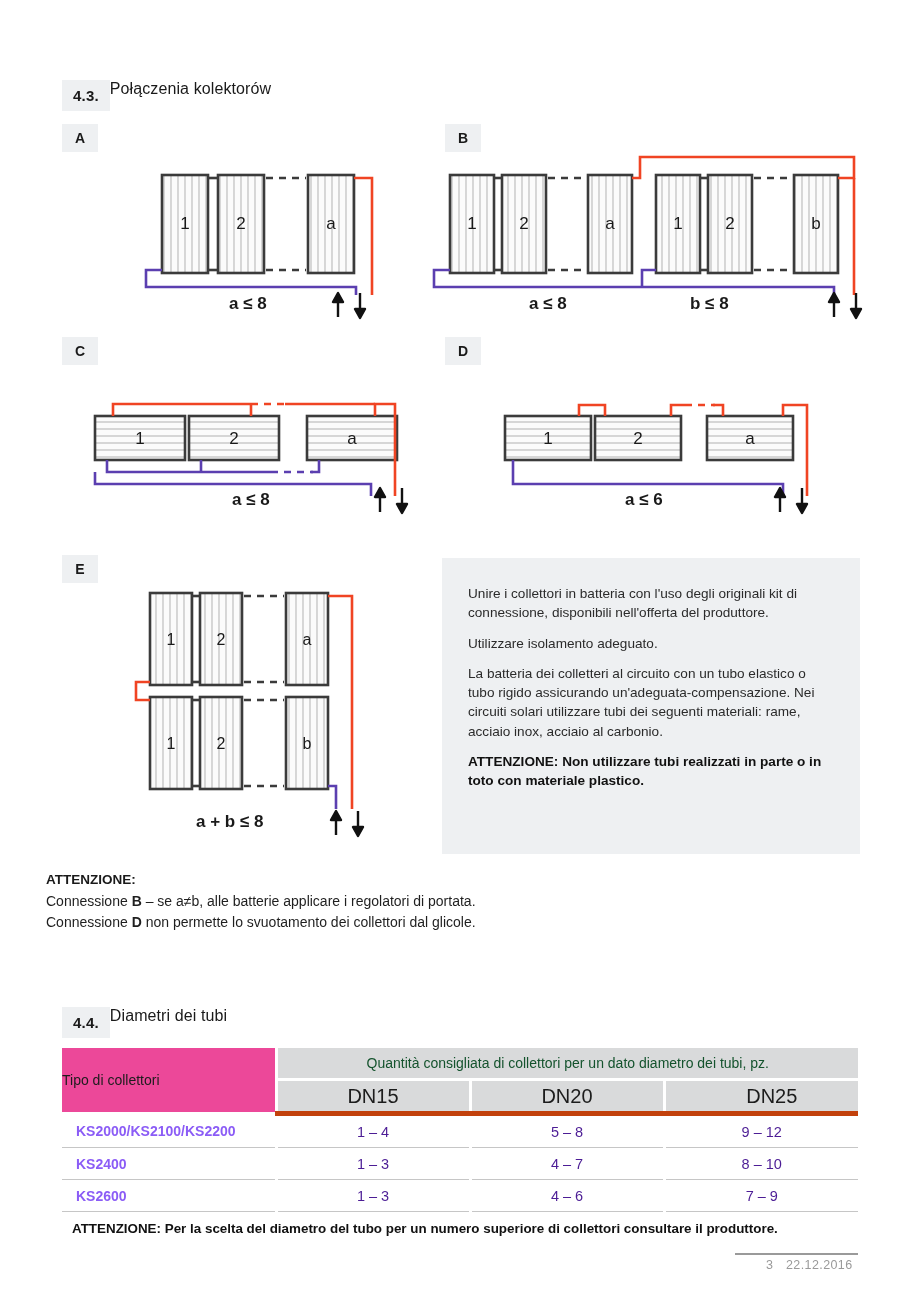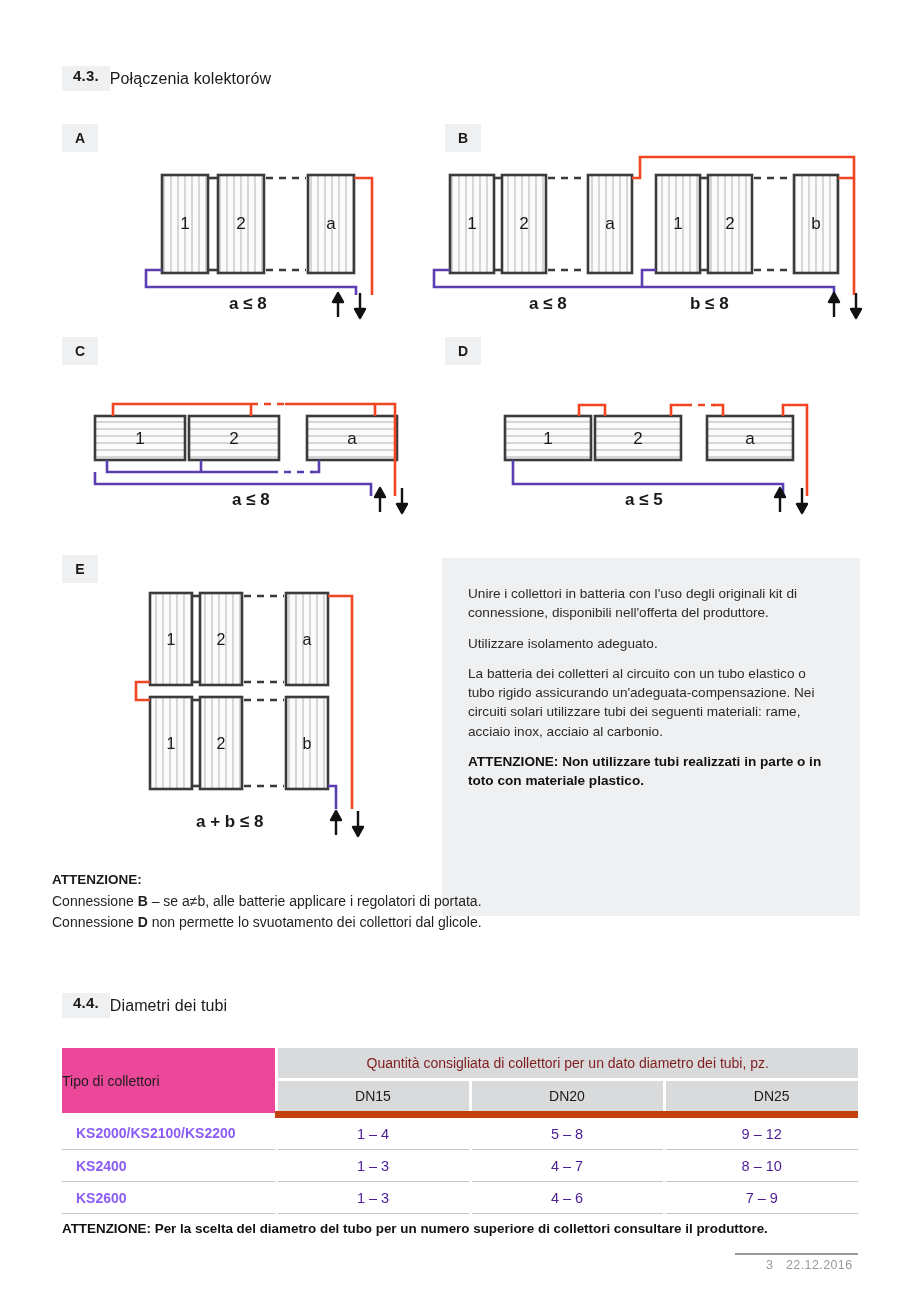--- a/index.html
+++ b/index.html
@@ -19,22 +19,23 @@
   
   .section-head {
     position: absolute;
     display: flex;
     align-items: center;
   }
   .section-num {
     background: #eef0f2;
     font-weight: bold;
     font-size: 15px;
-    padding: 1px 11px 7px 11px;
+    padding: 7px 11px 7px 11px;
     letter-spacing: .2px;
+    margin-top: 14px;
   }
   .section-title {
     font-size: 16px;
     letter-spacing: .1px;
   }
 
   
   .chip {
     position: absolute;
     background: #eef0f2;
@@ -101,45 +102,45 @@
     table-layout: fixed;
   }
   .tbl th, .tbl td {
     padding: 0;
     margin: 0;
   }
   .th-cell {
     background: #d9dadb;
     text-align: center;
     font-weight: normal;
-    font-size: 14px;
+    font-size: 20px;
     color: #1c1c1c;
     height: 30px;
     vertical-align: middle;
     border-right: 3px solid #ffffff;
-    border-bottom: 7px solid #c2410c;
+    border-bottom: 5px solid #c2410c;
   }
   .th-cell.last { border-right: none; padding-left: 20px; }
   .th-left {
     background: #ec4899;
     text-align: left;
     font-weight: normal;
     font-size: 14px;
     color: #1c1c1c;
     padding-left: 14px;
     vertical-align: middle;
     border-right: 3px solid #ffffff;
     border-bottom: 3px solid #ffffff;
   }
   .th-span {
     background: #d9dadb;
     text-align: center;
     font-weight: normal;
     font-size: 14px;
-    color: #7f1d1d;
+    color: #14532d;
     height: 30px;
     vertical-align: middle;
     border-bottom: 3px solid #ffffff;
   }
   .tbl td.rowname {
     font-weight: bold;
     font-size: 14px;
     padding-left: 14px;
     height: 31px;
     vertical-align: middle;
@@ -343,21 +344,21 @@
 
     <path d="M18 60 L18 84 L288 84 L288 96" fill="none" stroke="#5b3fb0" stroke-width="2.6"></path>
   </svg>
 </div>
 <div class="diagram" style="left:772px; top:485px;">
   <svg width="46" height="30" viewBox="0 0 46 30">
     <path d="M8 27 L8 8 M8 3 L3 12 L13 12 Z" fill="#111" stroke="#111" stroke-width="2.4" stroke-linejoin="round"></path>
     <path d="M30 3 L30 22 M30 28 L25 19 L35 19 Z" fill="#111" stroke="#111" stroke-width="2.4" stroke-linejoin="round"></path>
   </svg>
 </div>
-<div class="caption" style="left:625px; top:490px;">a ≤ 5</div>
+<div class="caption" style="left:625px; top:490px;">a ≤ 6</div>
 
 <div class="chip" style="left:62px; top:555px;">E</div>
 <div class="diagram" style="left:120px; top:585px;">
   <svg width="310" height="240" viewBox="0 0 310 240">
 
     <g>
       <rect x="30" y="8" width="42" height="92" fill="url(#vstripe)" stroke="#3b3b3b" stroke-width="2.6"></rect>
       <rect x="80" y="8" width="42" height="92" fill="url(#vstripe)" stroke="#3b3b3b" stroke-width="2.6"></rect>
       <rect x="166" y="8" width="42" height="92" fill="url(#vstripe)" stroke="#3b3b3b" stroke-width="2.6"></rect>
       <text x="51" y="60" font-family="Liberation Sans, sans-serif" font-size="16" text-anchor="middle" fill="#1a1a1a">1</text>
@@ -393,28 +394,28 @@
   </svg>
 </div>
 <div class="diagram" style="left:328px; top:808px;">
   <svg width="46" height="30" viewBox="0 0 46 30">
     <path d="M8 27 L8 8 M8 3 L3 12 L13 12 Z" fill="#111" stroke="#111" stroke-width="2.4" stroke-linejoin="round"></path>
     <path d="M30 3 L30 22 M30 28 L25 19 L35 19 Z" fill="#111" stroke="#111" stroke-width="2.4" stroke-linejoin="round"></path>
   </svg>
 </div>
 <div class="caption" style="left:196px; top:812px;">a + b ≤ 8</div>
 
-<div class="info-panel" style="left:442px; top:558px; width:418px; height:358px;">
+<div class="info-panel" style="left:442px; top:558px; width:418px; height:296px;">
   <p>Unire  i collettori in batteria con l'uso degli originali kit di connessione, disponibili nell'offerta del produttore.</p>
   <p>Utilizzare isolamento adeguato.</p>
   <p>La batteria dei colletteri al circuito con un tubo elastico o tubo rigido assicurando  un'adeguata-compensazione. Nei circuiti solari utilizzare tubi dei seguenti materiali: rame, acciaio inox, acciaio al carbonio.</p>
   <p class="warn">ATTENZIONE: Non utilizzare tubi realizzati in parte o in toto con materiale plastico.</p>
 </div>
 
-<div class="attn-block" style="left:52px; top:872px;">
+<div class="attn-block" style="left:46px; top:872px;">
   <div class="ttl">ATTENZIONE:</div>
   <div class="ln">
     <span>Connessione </span><b>B</b><span> – se a≠b, alle batterie applicare i regolatori di portata.</span>
   </div>
   <div class="ln">
     <span>Connessione </span><b>D</b><span> non permette lo svuotamento dei collettori dal glicole.</span>
   </div>
 </div>
 
 <div class="section-head" style="left:62px; top:993px;">
@@ -455,17 +456,17 @@
     </tr>
     <tr>
       <td class="rowname">KS2600</td>
       <td class="val">1 – 3</td>
       <td class="val">4 – 6</td>
       <td class="val last">7 – 9</td>
     </tr>
   </tbody>
 </table>
 
-<div class="bottom-note" style="left:62px; top:1221px;">ATTENZIONE: Per la scelta  del diametro del tubo per un numero superiore di collettori consultare il produttore.</div>
+<div class="bottom-note" style="left:72px; top:1221px;">ATTENZIONE: Per la scelta  del diametro del tubo per un numero superiore di collettori consultare il produttore.</div>
 
 <div class="footer-rule" style="left:735px; top:1253px; width:123px;"></div>
 <div class="footer-txt" style="left:766px; top:1258px;">3</div>
 <div class="footer-txt" style="left:786px; top:1258px;text-align:right;">22.12.2016</div>
 
 </body></html>

